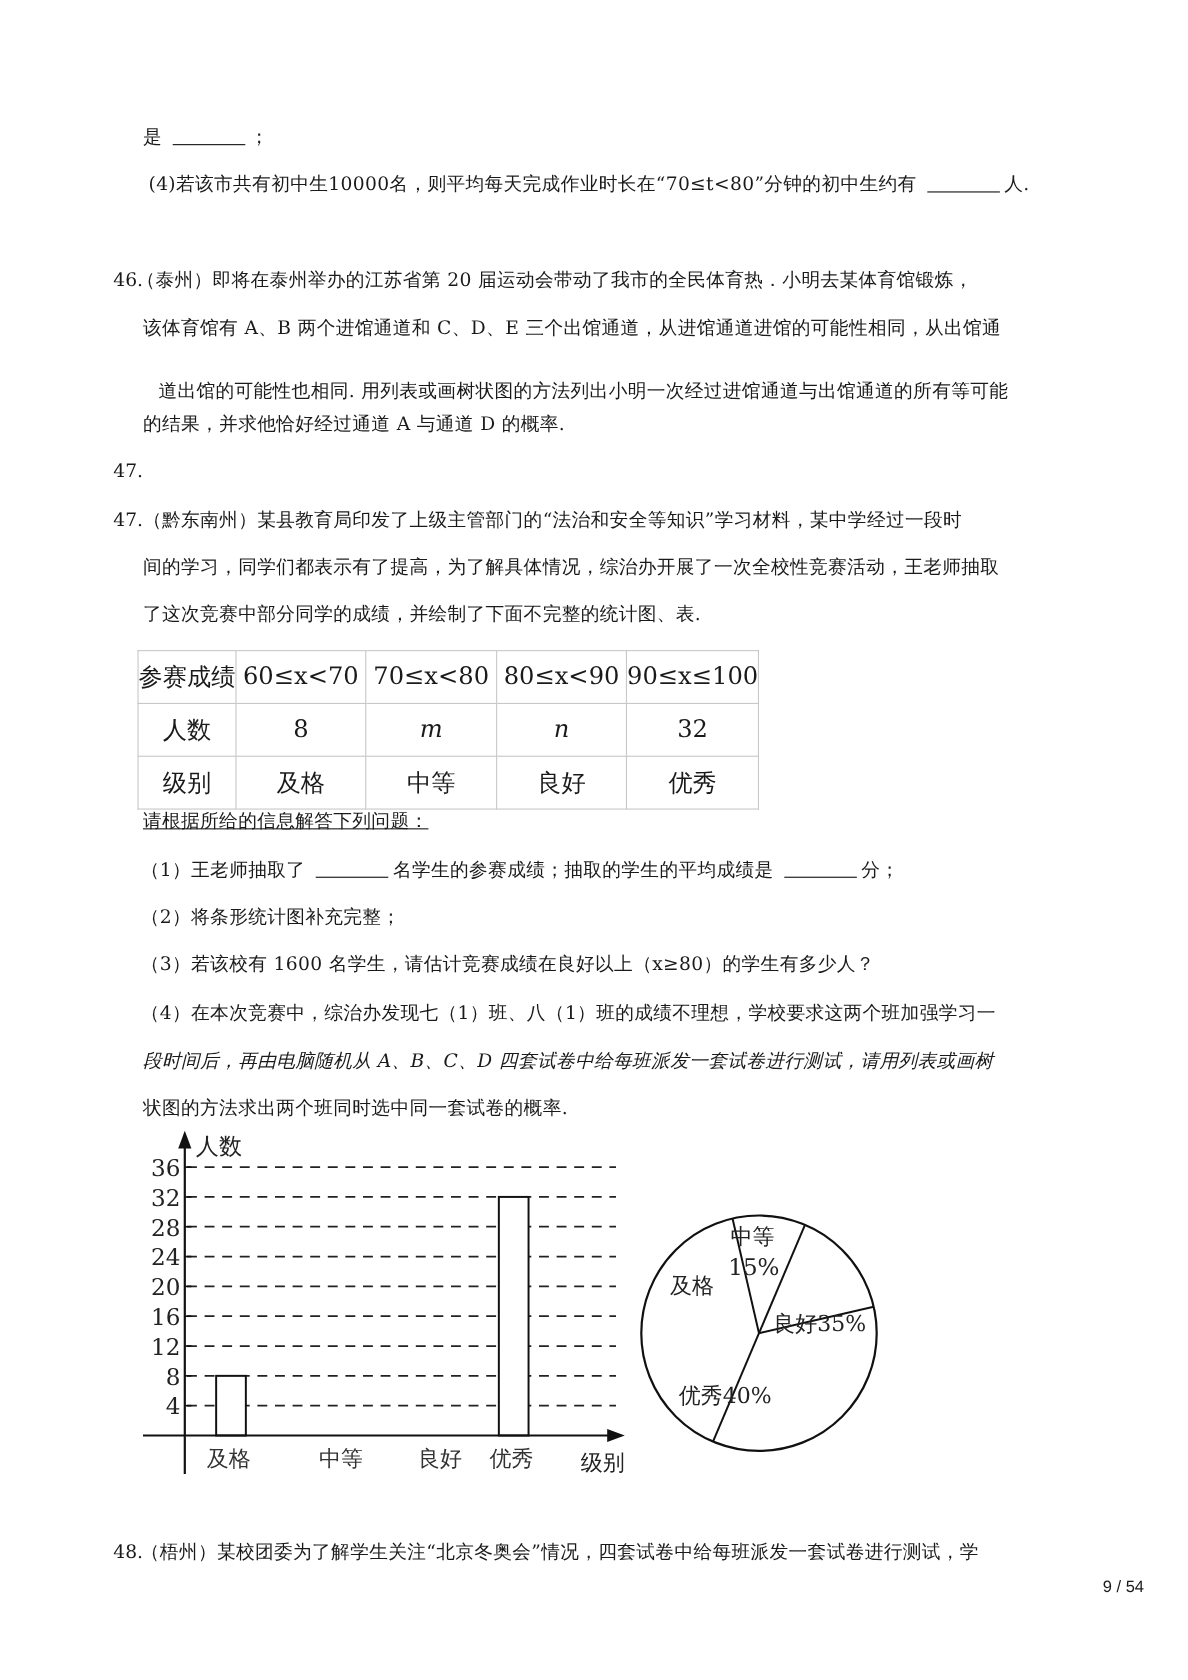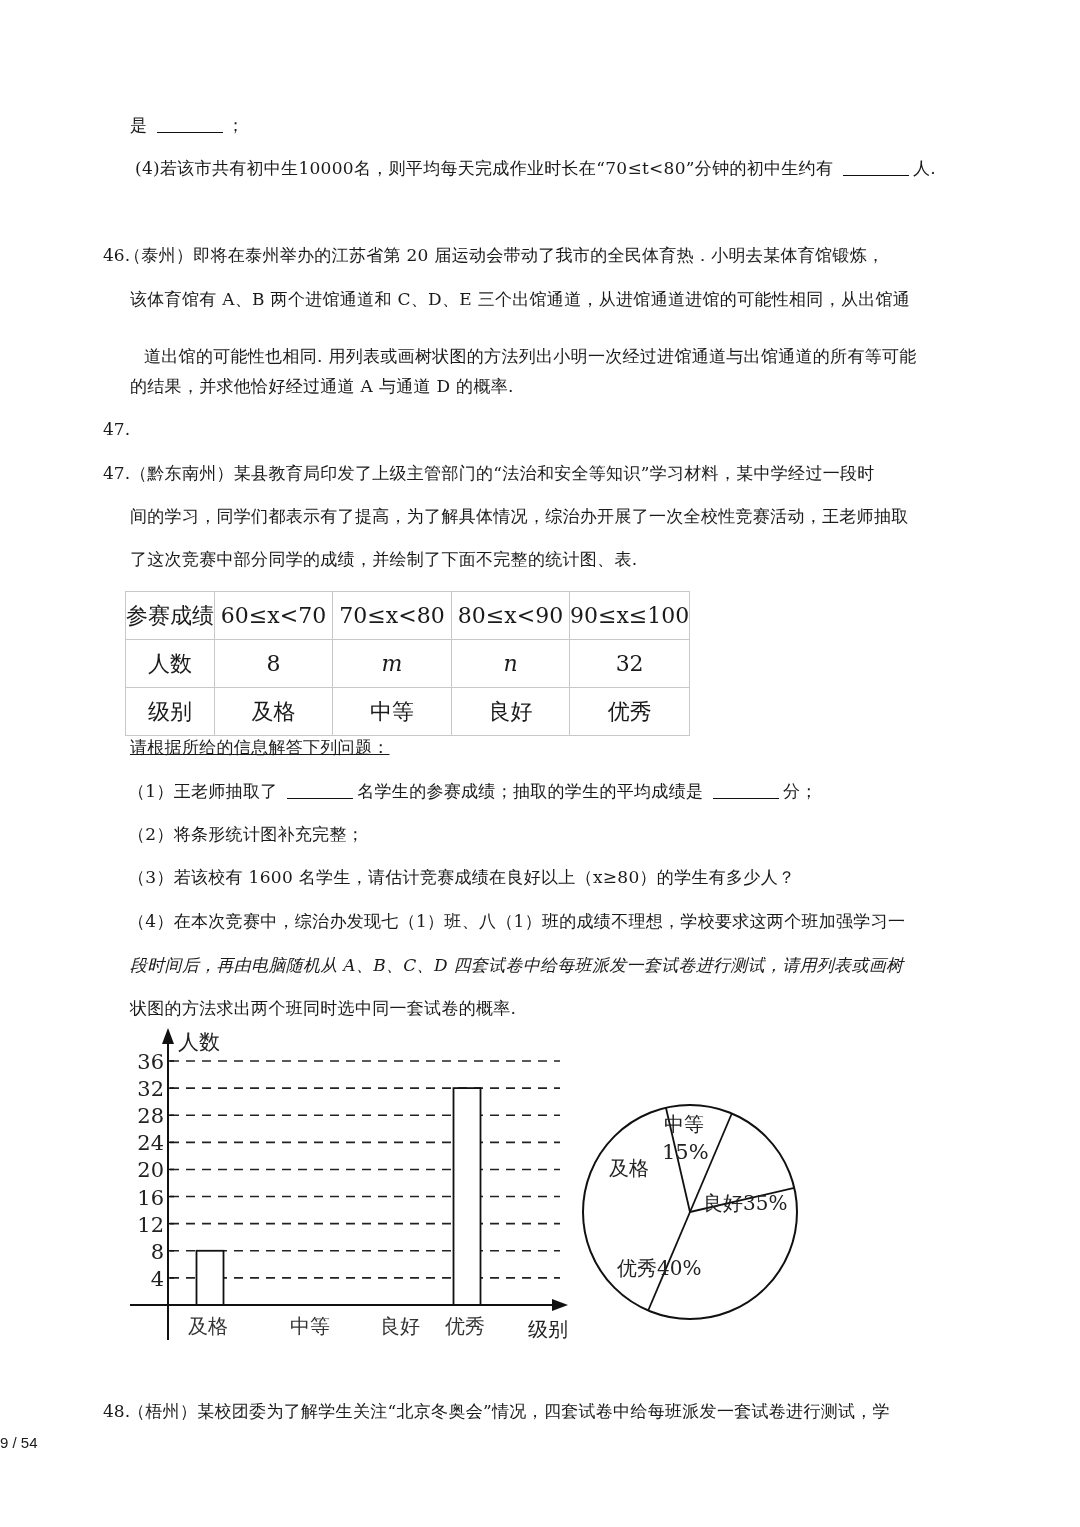--- a/index.html
+++ b/index.html
@@ -10,21 +10,21 @@
   .blank { display: inline-block; width: 66px; border-bottom: 1.5px solid #111; margin: 0 4px; vertical-align: -2px; height: 14px; }
   .it { font-style: italic; }
   table.grades { position: absolute; left: 125px; top: 579px; border-collapse: collapse; font-size: 22px; margin-top: 12px; }
   table.grades td { border: 1px solid #c8c8c8; height: 47px; text-align: center; padding: 0; }
   table.grades td.c0 { width: 88px; }
   table.grades td.c1 { width: 117px; }
   table.grades td.c2 { width: 118px; }
   table.grades td.c3 { width: 117px; }
   table.grades td.c4 { width: 117px; }
   svg.chart { position: absolute; left: 0; top: 0; }
-  .pager { position: absolute; left: 0; width: 1040px; top: 1434px; text-align: left; font-family: "Liberation Sans", sans-serif; font-size: 15px; }
+  .pager { position: absolute; left: 0; width: 1040px; top: 1434px; text-align: right; font-family: "Liberation Sans", sans-serif; font-size: 15px; }
 </style>
 </head>
 <body>
 
 <div class="line" style="top:114px;">
   <span>是</span>
   <span class="blank"></span><span>；</span>
 </div>
 <div class="line" style="top:157px;left:135px;">
   <span>(4)若该市共有初中生10000名，则平均每天完成作业时长在“70≤t&lt;80”分钟的初中生约有</span>

